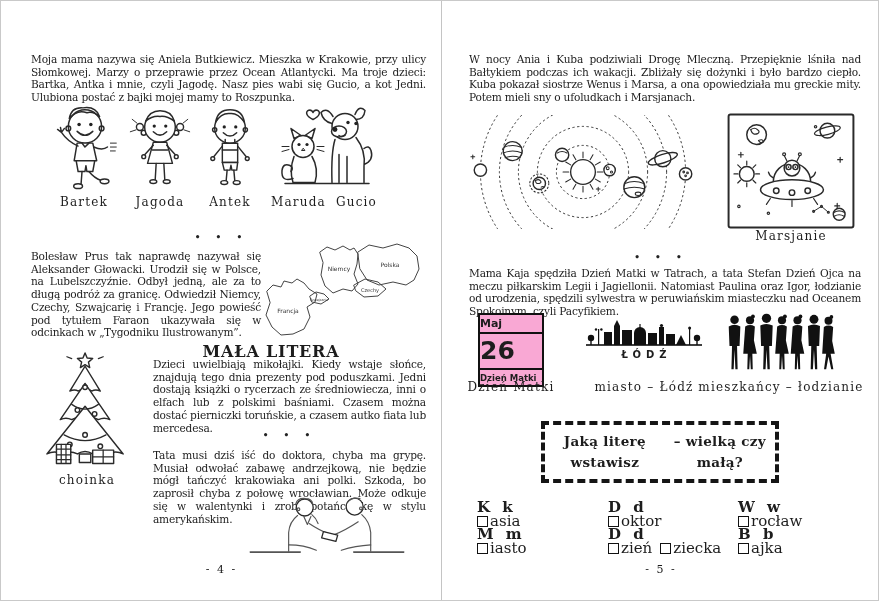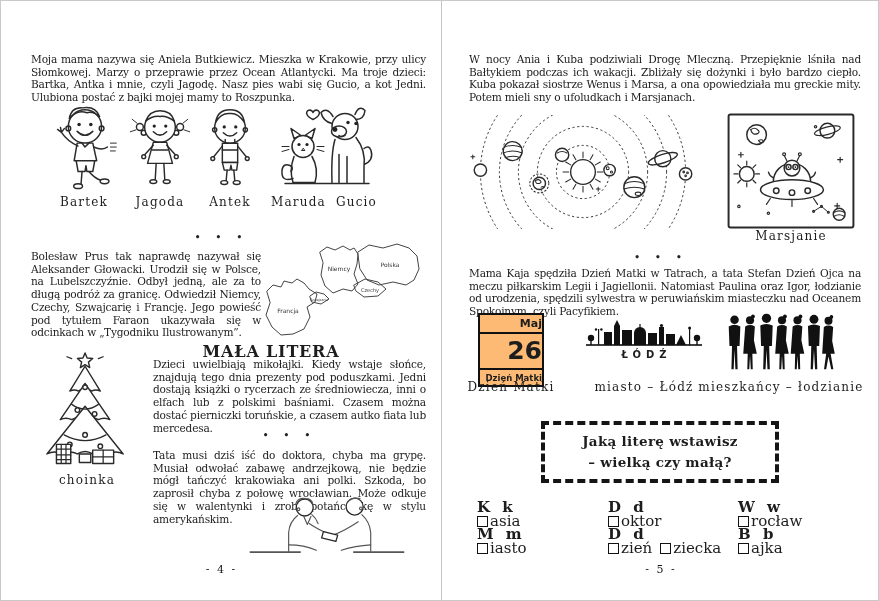--- a/index.html
+++ b/index.html
@@ -11,26 +11,26 @@
   .para{font-size:10.6px;letter-spacing:-0.2px;line-height:1.2;text-align:justify;}
   .sep{text-align:center;font-size:9px;letter-spacing:6px;font-weight:bold;color:#222;}
   .caption{font-size:12px;letter-spacing:1.2px;text-align:center;color:#1d1d1d;white-space:nowrap;}
   .pagenum{text-align:center;font-size:11px;letter-spacing:2px;}
   .figure{text-align:center;}
   svg{display:block;}
   .ln{stroke:#2a2a2a;stroke-width:1.5;fill:none;stroke-linecap:round;stroke-linejoin:round;}
   .lnw{stroke:#2a2a2a;stroke-width:1.5;fill:#fff;stroke-linecap:round;stroke-linejoin:round;}
   .thin{stroke-width:1;}
   .dot{fill:#222;stroke:none;}
-  .calendar{width:66px;border:2px solid #111;background:#fdba74;text-align:right;font-family:"DejaVu Sans",sans-serif;box-sizing:border-box;}
+  .calendar{width:66px;border:2px solid #111;background:#f9a8d4;text-align:left;font-family:"DejaVu Sans",sans-serif;box-sizing:border-box;}
   .cal-month{font-weight:bold;font-size:11px;border-bottom:2px solid #111;padding:2px 0;}
   .cal-day{font-size:25px;font-weight:bold;line-height:1.05;padding:4px 0;border-radius:14px;}
   .cal-cap{font-weight:bold;font-size:8.5px;border-top:2px solid #111;padding:3px 0 2px;}
   .lodz{font-family:"DejaVu Sans",sans-serif;font-weight:bold;font-size:10px;letter-spacing:5px;text-align:center;margin-top:2px;padding-left:5px;}
-  .qbox{border:4px dashed #151515;background:#fff;display:flex;flex-direction:column;align-items:center;justify-content:center;text-align:center;box-sizing:border-box;}
+  .qbox{border:4px dashed #151515;background:#fff;display:flex;flex-direction:row;align-items:center;justify-content:center;text-align:center;box-sizing:border-box;}
   .qbox div{font-weight:bold;font-size:13.5px;line-height:1.55;letter-spacing:0.3px;}
   .ex-col{position:absolute;top:500px;font-size:15px;}
   .ex-letters{font-weight:bold;word-spacing:7px;line-height:13.5px;}
   .ex-word{line-height:13.5px;}
   .ex-word .pair{margin-right:8px;}
   .cbx{display:inline-block;width:9px;height:9px;border:1.4px solid #111;vertical-align:-1px;margin-right:2px;background:#fff;}
   .maplabel{font-family:"DejaVu Sans",sans-serif;fill:#333;}
 </style>
 </head>
 <body>

